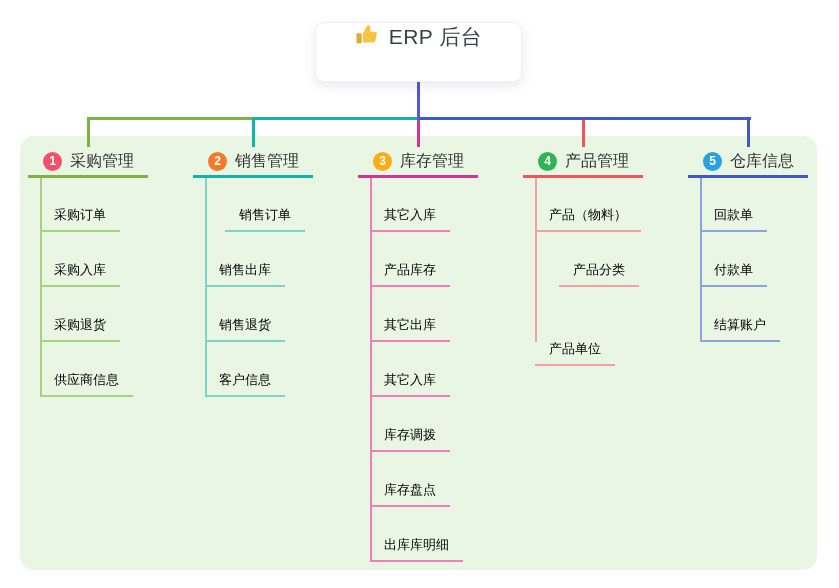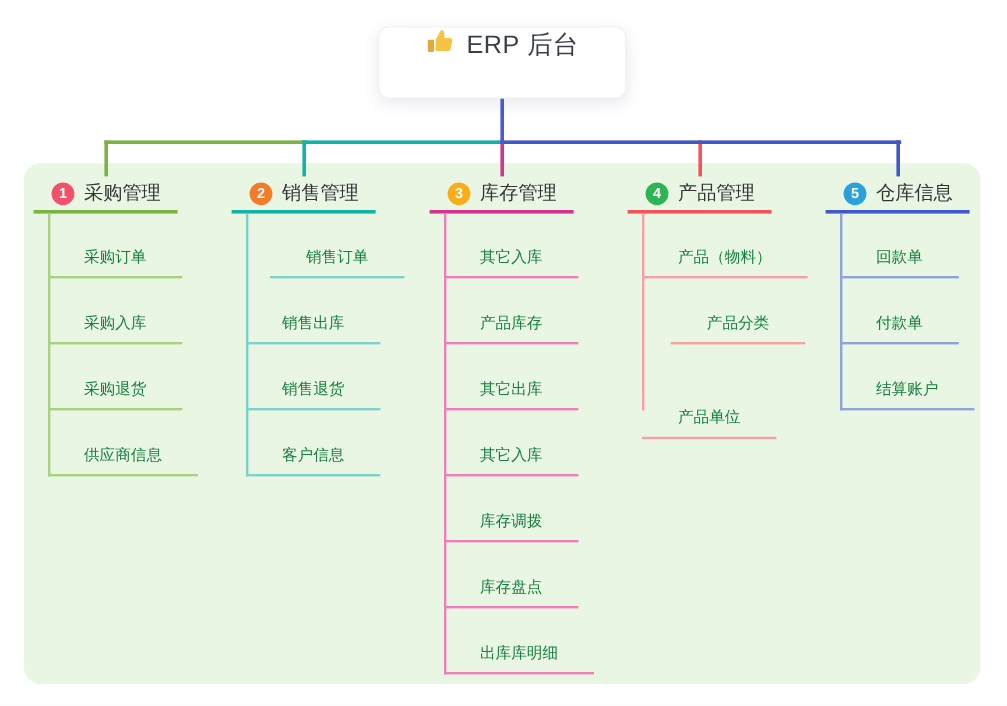--- a/index.html
+++ b/index.html
@@ -28,22 +28,22 @@
   }
   .badge{
     width:19px;height:19px;border-radius:50%;flex:0 0 19px;
     display:flex;align-items:center;justify-content:center;
     color:#fff;font-size:12px;font-weight:bold;line-height:19px;
   }
   .branch-title .t{font-size:16px;font-weight:500;color:#333;white-space:nowrap;}
   .vline{position:absolute;width:2px;}
   .child{
     position:absolute;height:30px;box-sizing:border-box;
-    padding:0 30px;line-height:26px;font-size:13px;color:#15803d;
-    border-bottom:2px solid #000;white-space:nowrap;cursor:pointer;font-family:Liberation Mono, monospace;
+    padding:0 14px;line-height:26px;font-size:13px;color:#000000;
+    border-bottom:2px solid #000;white-space:nowrap;cursor:pointer;
   }
 </style>
 </head>
 <body>
 
 <div class="stage">
 
   <div class="panel"></div>
 
   <div id="connectors">

